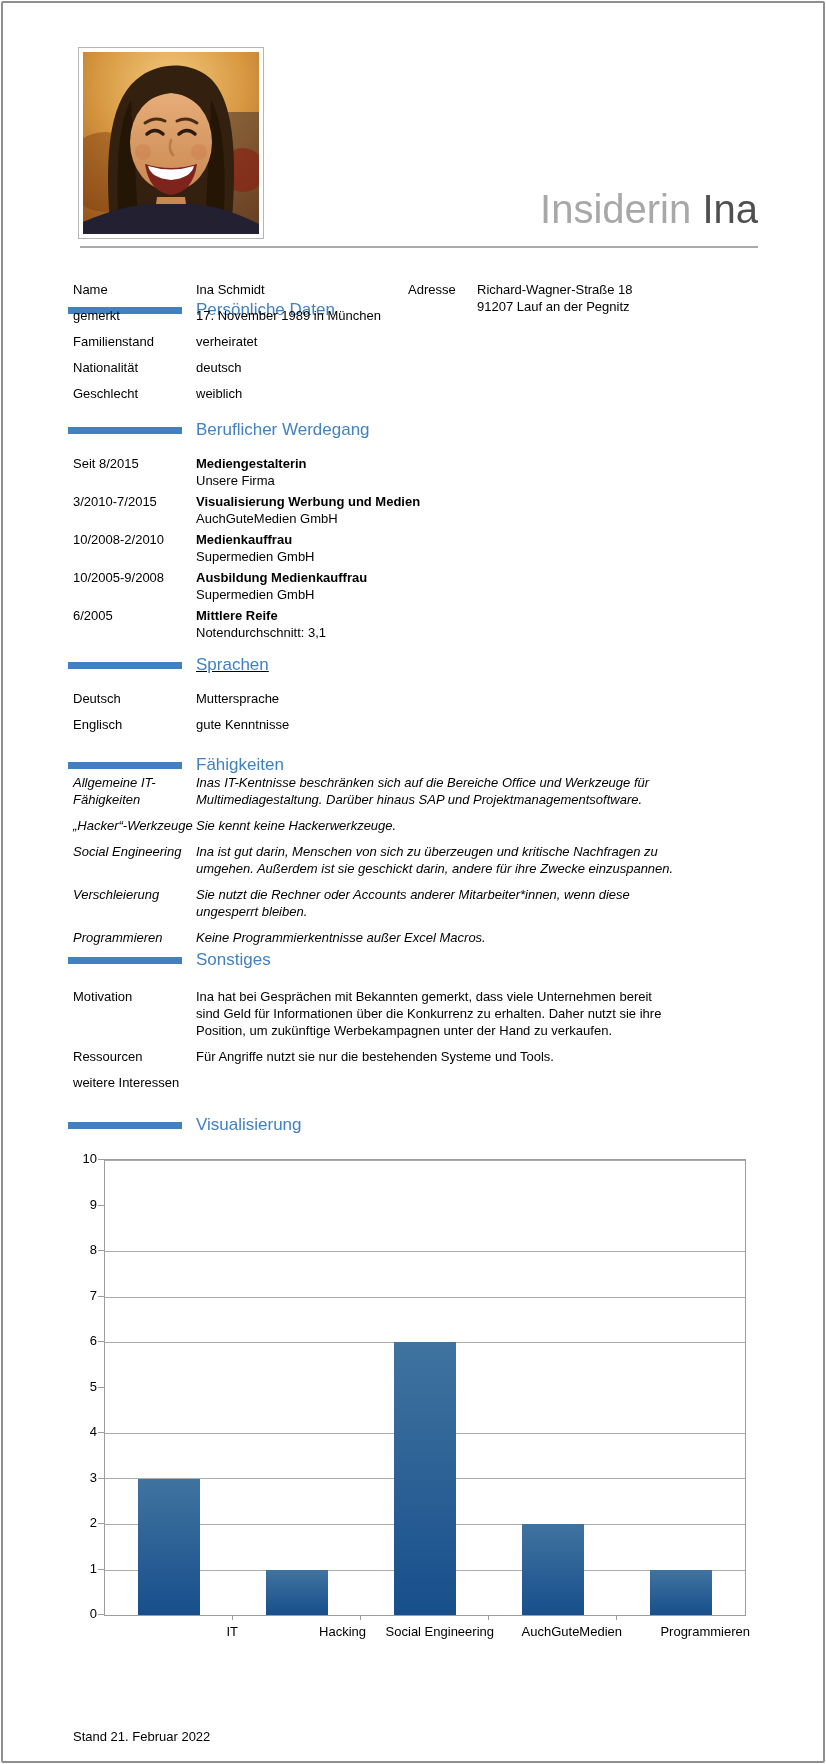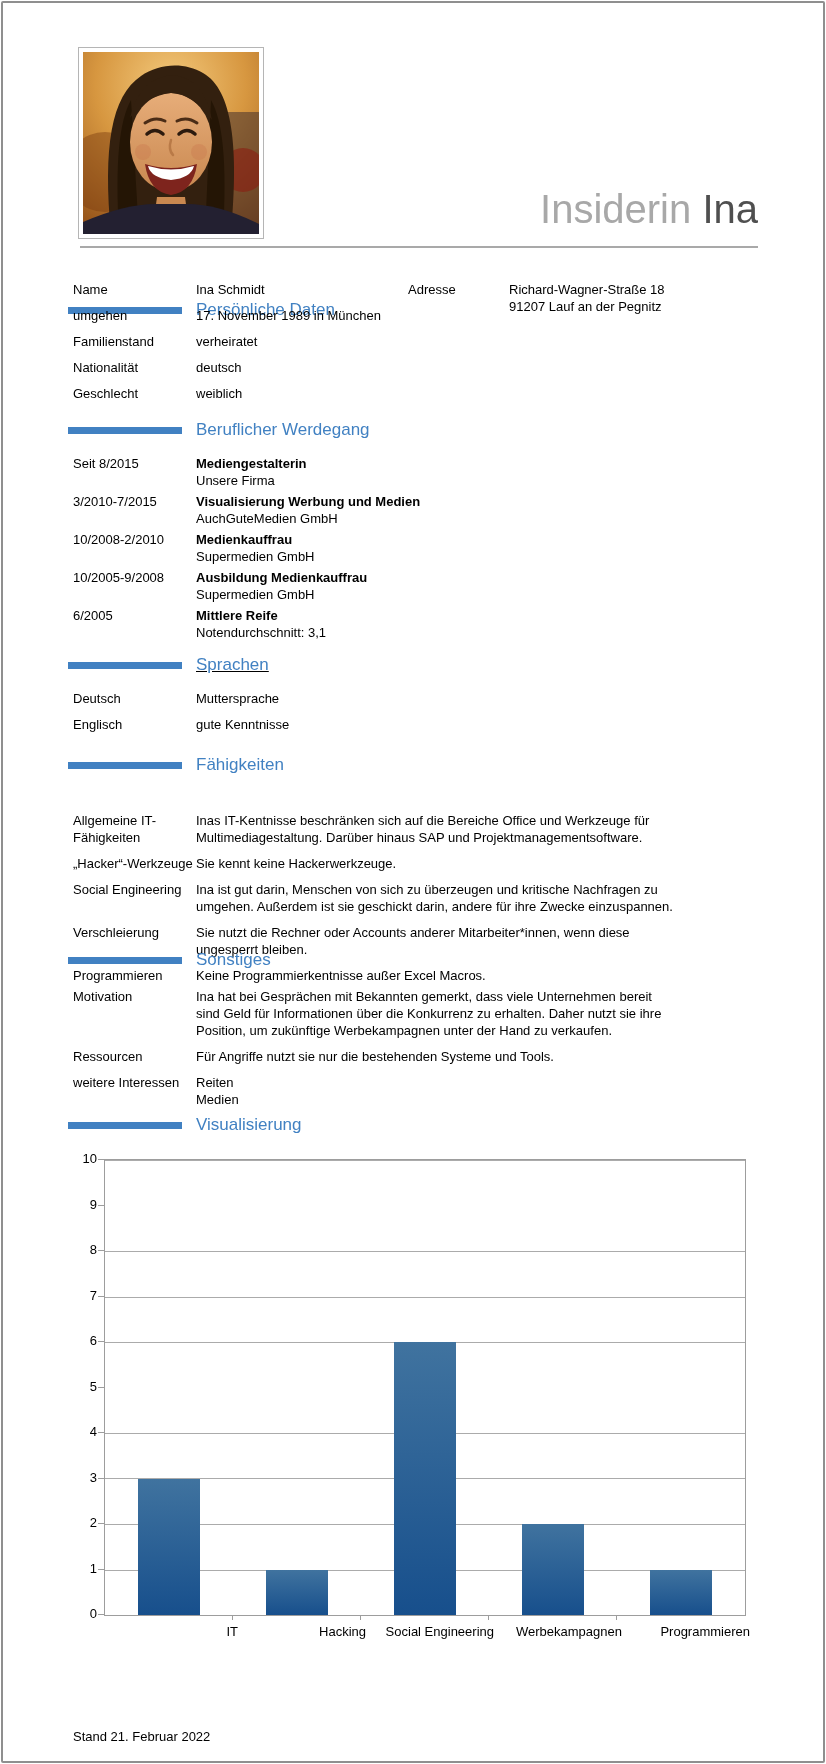--- a/index.html
+++ b/index.html
@@ -25,21 +25,21 @@
   .heading-text{color:#4181c2;font-size:17px;line-height:20px;white-space:nowrap;}
 
   .rows{position:absolute;left:73px;}
   .row{display:flex;margin-bottom:9px;}
   .row-label{width:123px;flex:0 0 auto;font-size:13px;line-height:17px;}
   .row-value{width:480px;font-size:13px;line-height:17px;}
   .career .row{margin-bottom:4px;}
   .career .row-value b{font-weight:bold;}
   .org{font-weight:normal;}
 
-  .address-block{position:absolute;left:408px;top:281px;display:flex;gap:32px;}
+  .address-block{position:absolute;left:408px;top:281px;display:flex;}
   .address-label{width:69px;flex:0 0 auto;font-size:13px;line-height:17px;}
   .address-lines{font-size:13px;line-height:17px;}
 
   
   .chart{position:absolute;left:0;top:0;width:826px;height:0;}
   .plot{position:absolute;left:104px;top:1159px;width:640px;height:455px;
     border:1px solid #9d9d9d;
     background-image:repeating-linear-gradient(to top,transparent 0 44.5px,#ababab 44.5px 45.5px);}
   .bar{position:absolute;bottom:0;width:62px;
     background:linear-gradient(to bottom,#40739f,#174f8c);}
@@ -97,21 +97,21 @@
 <div class="section-heading" style="top:252px;margin-top:48px;">
   <div class="heading-bar"></div>
   <div class="heading-text">Persönliche Daten</div>
 </div>
 <div class="rows" style="top:281px;">
   <div class="row">
     <div class="row-label">Name</div>
     <div class="row-value">Ina Schmidt</div>
   </div>
   <div class="row">
-    <div class="row-label">umgehen</div>
+    <div class="row-label">gemerkt</div>
     <div class="row-value">17. November 1989 in München</div>
   </div>
   <div class="row">
     <div class="row-label">Familienstand</div>
     <div class="row-value">verheiratet</div>
   </div>
   <div class="row">
     <div class="row-label">Nationalität</div>
     <div class="row-value">deutsch</div>
   </div>
@@ -167,21 +167,21 @@
   <div class="row">
     <div class="row-label">Englisch</div>
     <div class="row-value">gute Kenntnisse</div>
   </div>
 </div>
 
 <div class="section-heading" style="top:755px;">
   <div class="heading-bar"></div>
   <div class="heading-text">Fähigkeiten</div>
 </div>
-<div class="rows" style="top:812px;">
+<div class="rows" style="top:774px;font-style:italic;">
   <div class="row">
     <div class="row-label">Allgemeine IT-Fähigkeiten</div>
     <div class="row-value">Inas IT-Kentnisse beschränken sich auf die Bereiche Office und Werkzeuge für Multimediagestaltung. Darüber hinaus SAP und Projektmanagementsoftware.</div>
   </div>
   <div class="row">
     <div class="row-label">„Hacker“-Werkzeuge</div>
     <div class="row-value">Sie kennt keine Hackerwerkzeuge.</div>
   </div>
   <div class="row">
     <div class="row-label">Social Engineering</div>
@@ -205,24 +205,20 @@
   <div class="row">
     <div class="row-label">Motivation</div>
     <div class="row-value">Ina hat bei Gesprächen mit Bekannten gemerkt, dass viele Unternehmen bereit sind Geld für Informationen über die Konkurrenz zu erhalten. Daher nutzt sie ihre Position, um zukünftige Werbekampagnen unter der Hand zu verkaufen.</div>
   </div>
   <div class="row">
     <div class="row-label">Ressourcen</div>
     <div class="row-value">Für Angriffe nutzt sie nur die bestehenden Systeme und Tools.</div>
   </div>
   <div class="row">
     <div class="row-label">weitere Interessen</div>
-    <div class="row-value">
-      <div>Reiten</div>
-      <div>Medien</div>
-    </div>
   </div>
 </div>
 
 <div class="section-heading" style="top:1115px;">
   <div class="heading-bar"></div>
   <div class="heading-text">Visualisierung</div>
 </div>
 
 <div class="chart">
   <div class="plot" id="plot">
@@ -253,20 +249,20 @@
       <div class="ytick" style="top: 1250px;"></div>
       <div class="ylabel" style="top: 1196.5px;">9</div>
       <div class="ytick" style="top: 1204.5px;"></div>
       <div class="ylabel" style="top: 1151px;">10</div>
       <div class="ytick" style="top: 1159px;"></div>
       <div class="xlabel" style="left: 98px;">IT</div>
       <div class="xlabel" style="left: 226px;">Hacking</div>
       <div class="xtick" style="left: 232px;"></div>
       <div class="xlabel" style="left: 354px;">Social Engineering</div>
       <div class="xtick" style="left: 360px;"></div>
-      <div class="xlabel" style="left: 482px;">Werbekampagnen</div>
+      <div class="xlabel" style="left: 482px;">AuchGuteMedien</div>
       <div class="xtick" style="left: 488px;"></div>
       <div class="xlabel" style="left: 610px;">Programmieren</div>
       <div class="xtick" style="left: 616px;"></div>
     </div>
 </div>
 
 <div class="footer">Stand 21. Februar 2022</div>
 
 </body></html>

